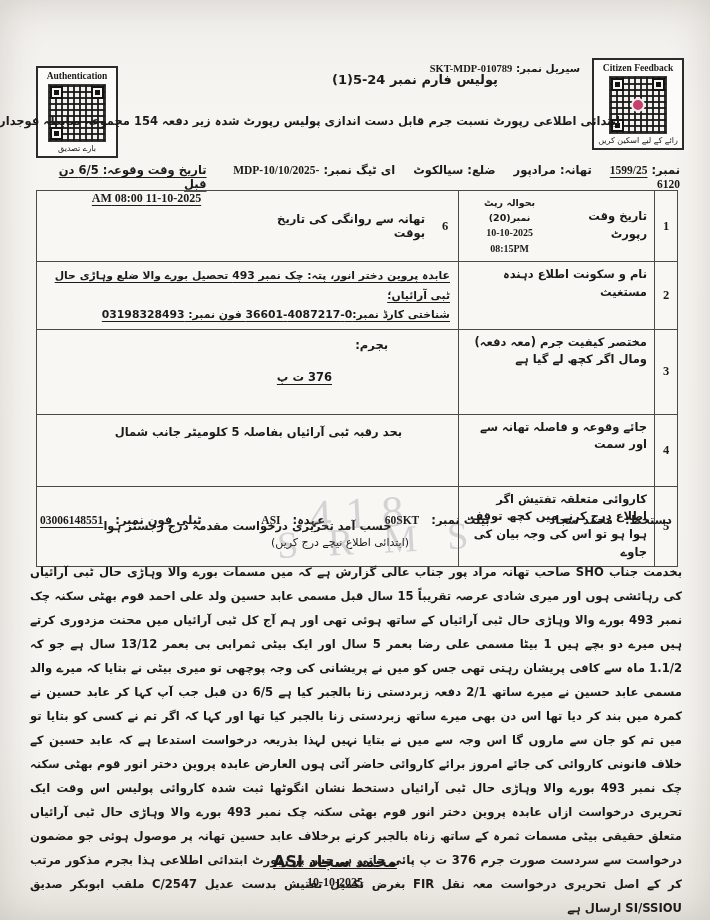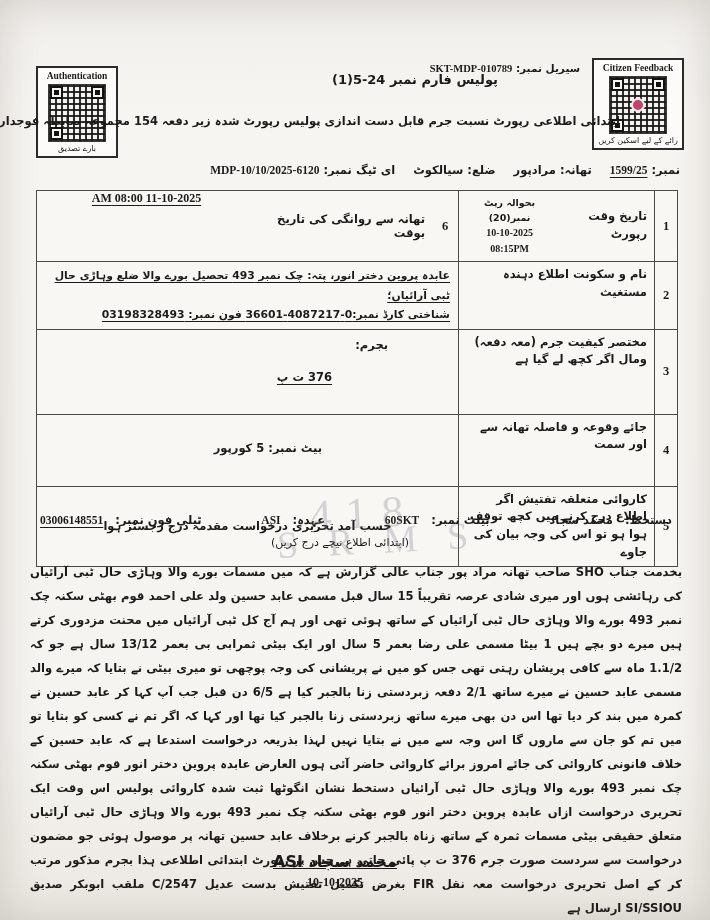--- a/index.html
+++ b/index.html
@@ -162,20 +162,24 @@
       </span>
       <span class="pair">
         <span>ضلع:</span>
         <span>سیالکوٹ</span>
       </span>
       <span class="pair">
         <span>ای ٹیگ نمبر:</span>
         <span class="latin">MDP-10/10/2025-6120</span>
       </span>
     </div>
+    <div class="u">
+      <span>تاریخ وقت وقوعہ:</span>
+      <span>6/5 دن قبل</span>
+    </div>
   </div>
 
   <div class="fir-table">
 
     <div class="t-row r1">
       <div class="c-no">1</div>
       <div class="c-label r1-labelcell">
         <span class="lbl">تاریخ وقت رپورٹ</span>
         <span class="r1-ref">
           <span>بحوالہ رپٹ نمبر(20)</span><br>
@@ -208,21 +212,21 @@
       <div class="c-value">
         <div class="line1">بجرم:</div>
         <div class="line2"><span class="ln-u">376 ت پ</span></div>
       </div>
     </div>
 
     <div class="t-row r4">
       <div class="c-no">4</div>
       <div class="c-label">جائے وقوعہ و فاصلہ تھانہ سے اور سمت</div>
       <div class="c-value">
-        <div class="line2">بیٹ نمبر: 5 کورپور</div>
+        <div class="line1">بحد رقبہ ٹبی آرائیاں بفاصلہ 5 کلومیٹر جانب شمال</div>
       </div>
     </div>
 
     <div class="t-row r5">
       <div class="c-no">5</div>
       <div class="c-label">کاروائی متعلقہ تفتیش اگر اطلاع درج کرنے میں کچھ توقف ہوا ہو تو اس کی وجہ بیان کی جاوے</div>
       <div class="c-value">حسب آمد تحریری درخواست مقدمہ درج رجسٹر ہوا</div>
     </div>
 
   </div>

